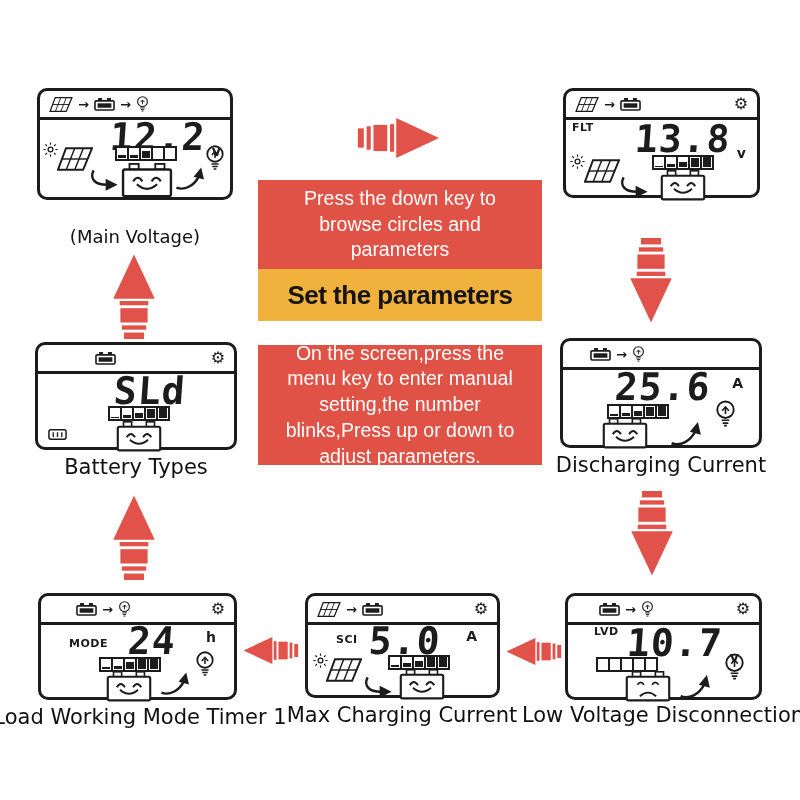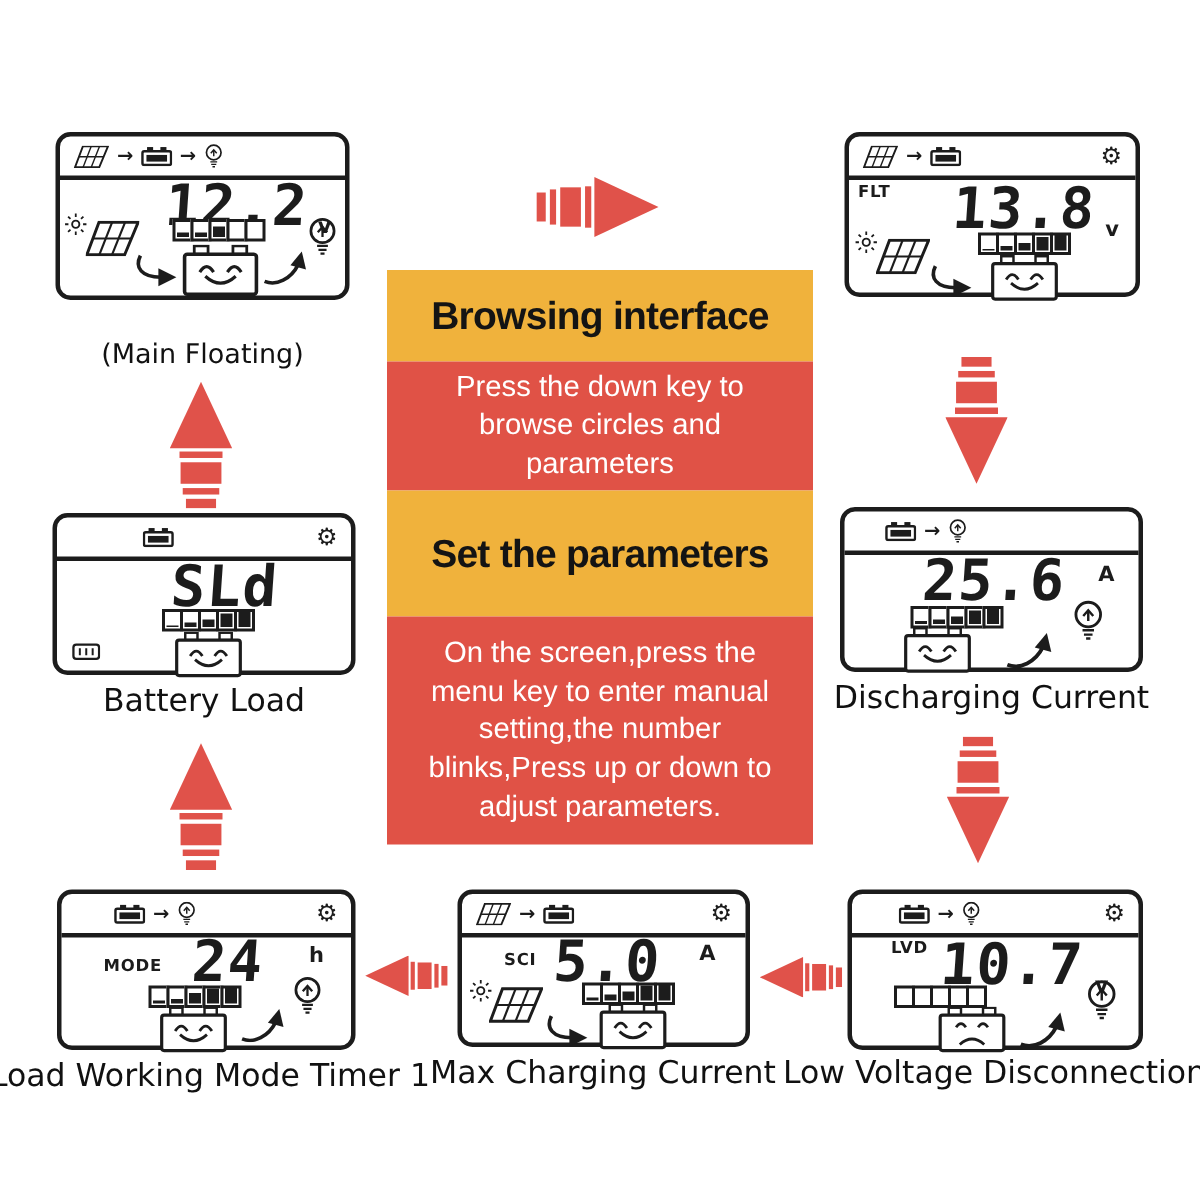--- a/index.html
+++ b/index.html
@@ -153,21 +153,21 @@
           <use href="#sym-face-happy"></use>
         </svg>
       <svg class="icn" style="left:134px;top:46px;" width="32" height="24">
           <use href="#sym-swoosh-dis"></use>
         </svg>
       <svg class="icn" style="left:165px;top:25px;" width="20" height="27">
           <use href="#sym-bulb"></use>
         </svg>
     </div>
   </div>
-  <div class="lcd-sublabel" style="left:135px;top:226px;">(Main Floating)</div>
+  <div class="lcd-sublabel" style="left:135px;top:226px;">(Main Voltage)</div>
 
   <div class="lcd" style="left:563px;top:88px;width:197px;height:110px;">
     <div class="lcd-header">
       <svg width="24" height="15">
           <use href="#sym-panel"></use>
         </svg>
       <span class="harrow">→</span>
       <svg width="21" height="13">
           <use href="#sym-batt-sm"></use>
         </svg>
@@ -239,21 +239,21 @@
           </div>
         </div>
       <svg class="icn" style="left:77px;top:47px;" width="48" height="31">
           <use href="#sym-face-happy"></use>
         </svg>
       <svg class="icn" style="left:10px;bottom:6px;" width="19" height="13">
           <use href="#sym-minitag"></use>
         </svg>
     </div>
   </div>
-  <div class="lcd-label" style="left:136px;top:455px;">Battery Load</div>
+  <div class="lcd-label" style="left:136px;top:455px;">Battery Types</div>
 
   <div class="lcd" style="left:560px;top:338px;width:202px;height:110px;">
     <div class="lcd-header">
       <svg width="21" height="13" style="margin-left:18px;">
           <use href="#sym-batt-sm"></use>
         </svg>
       <span class="harrow">→</span>
       <svg width="13" height="17">
           <use href="#sym-bulb"></use>
         </svg>
@@ -426,30 +426,27 @@
           <use href="#sym-swoosh-dis"></use>
         </svg>
       <svg class="icn" style="left:156px;top:28px;" width="21" height="29">
           <use href="#sym-bulb"></use>
         </svg>
     </div>
   </div>
   <div class="lcd-label" style="left:663px;top:703px;">Low Voltage Disconnection</div>
 
   <div class="cpanel">
-    <div class="band band-y" style="height:64px;">
-      <span class="band-title">Browsing interface</span>
-    </div>
     <div class="band band-r" style="height:89px;">
       <span class="band-text">Press the down key to browse circles and parameters</span>
     </div>
-    <div class="band band-y" style="height:88px;">
+    <div class="band band-y" style="height:52px;">
       <span class="band-title">Set the parameters</span>
     </div>
-    <div class="band band-r" style="height:158px;">
+    <div class="band band-r" style="height:120px;margin-top:24px;">
       <span class="band-text">On the screen,press the menu key to enter manual setting,the number blinks,Press up or down to adjust parameters.</span>
     </div>
   </div>
 
   <div class="farrow" style="left:356px;top:118px;width:86px;height:40px;">
     <svg width="86" height="40" viewBox="0 0 120 58">
         <use href="#sym-stripe-arrow"></use>
       </svg>
   </div>
   <div class="farrow" style="left:608px;top:260px;width:86px;height:42px;transform:rotate(90deg);">

